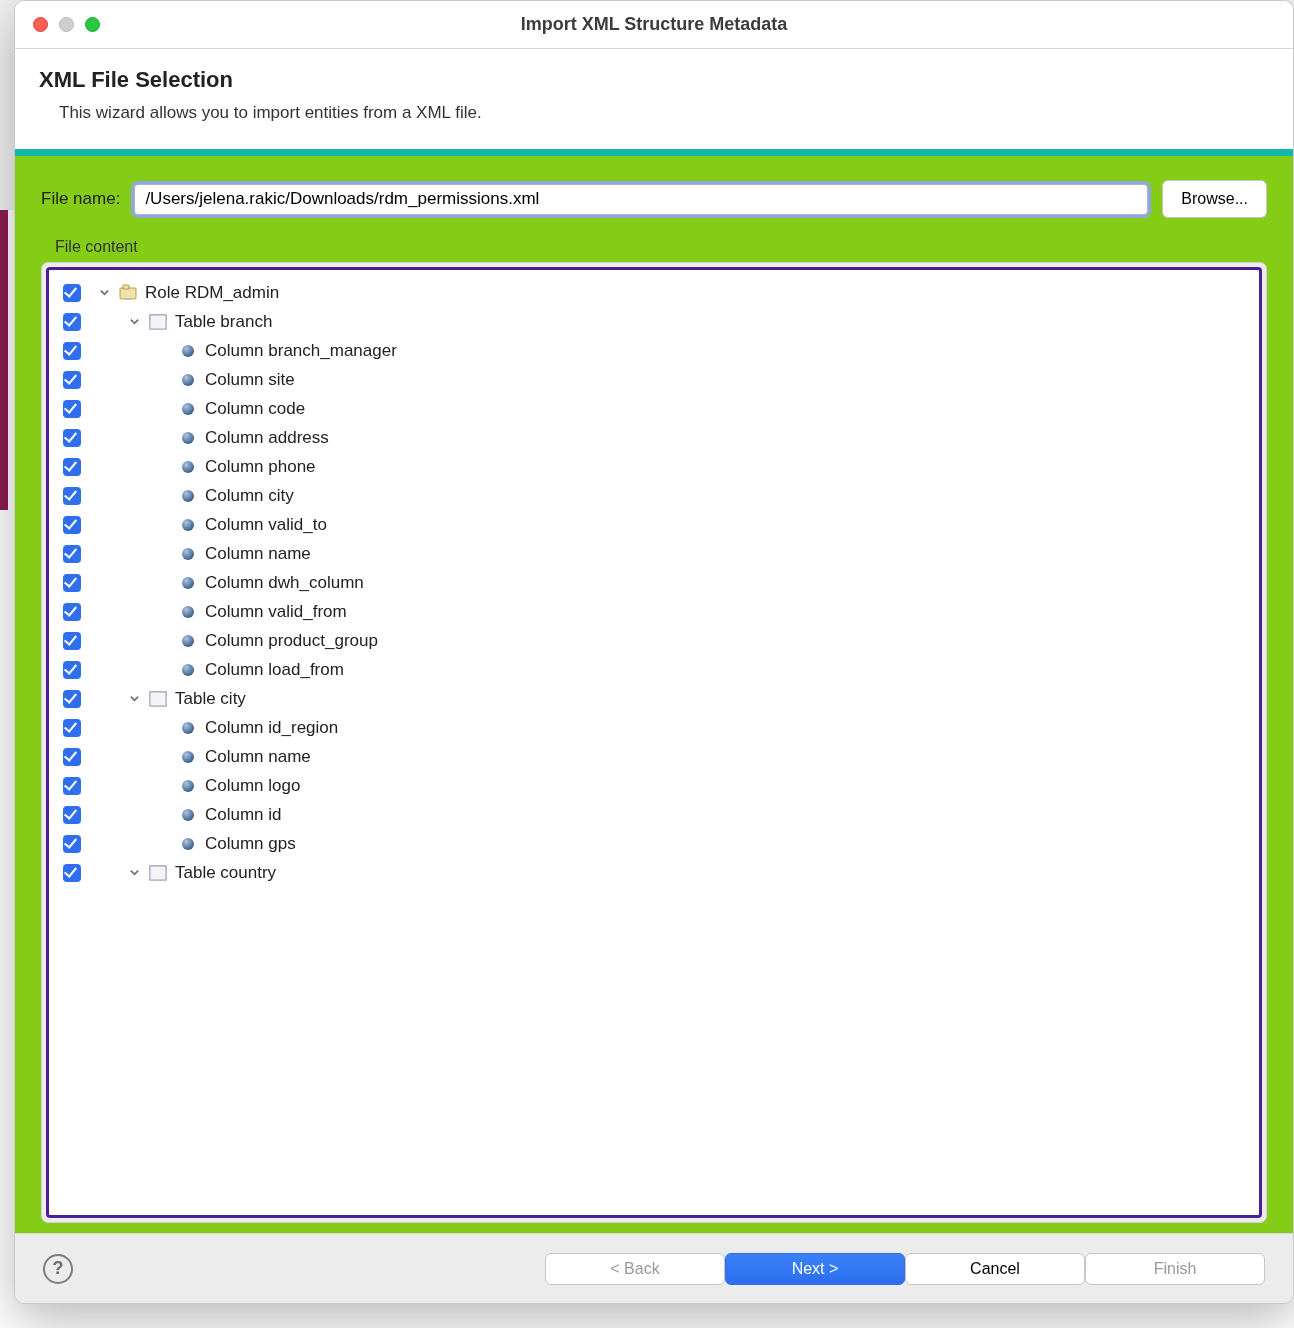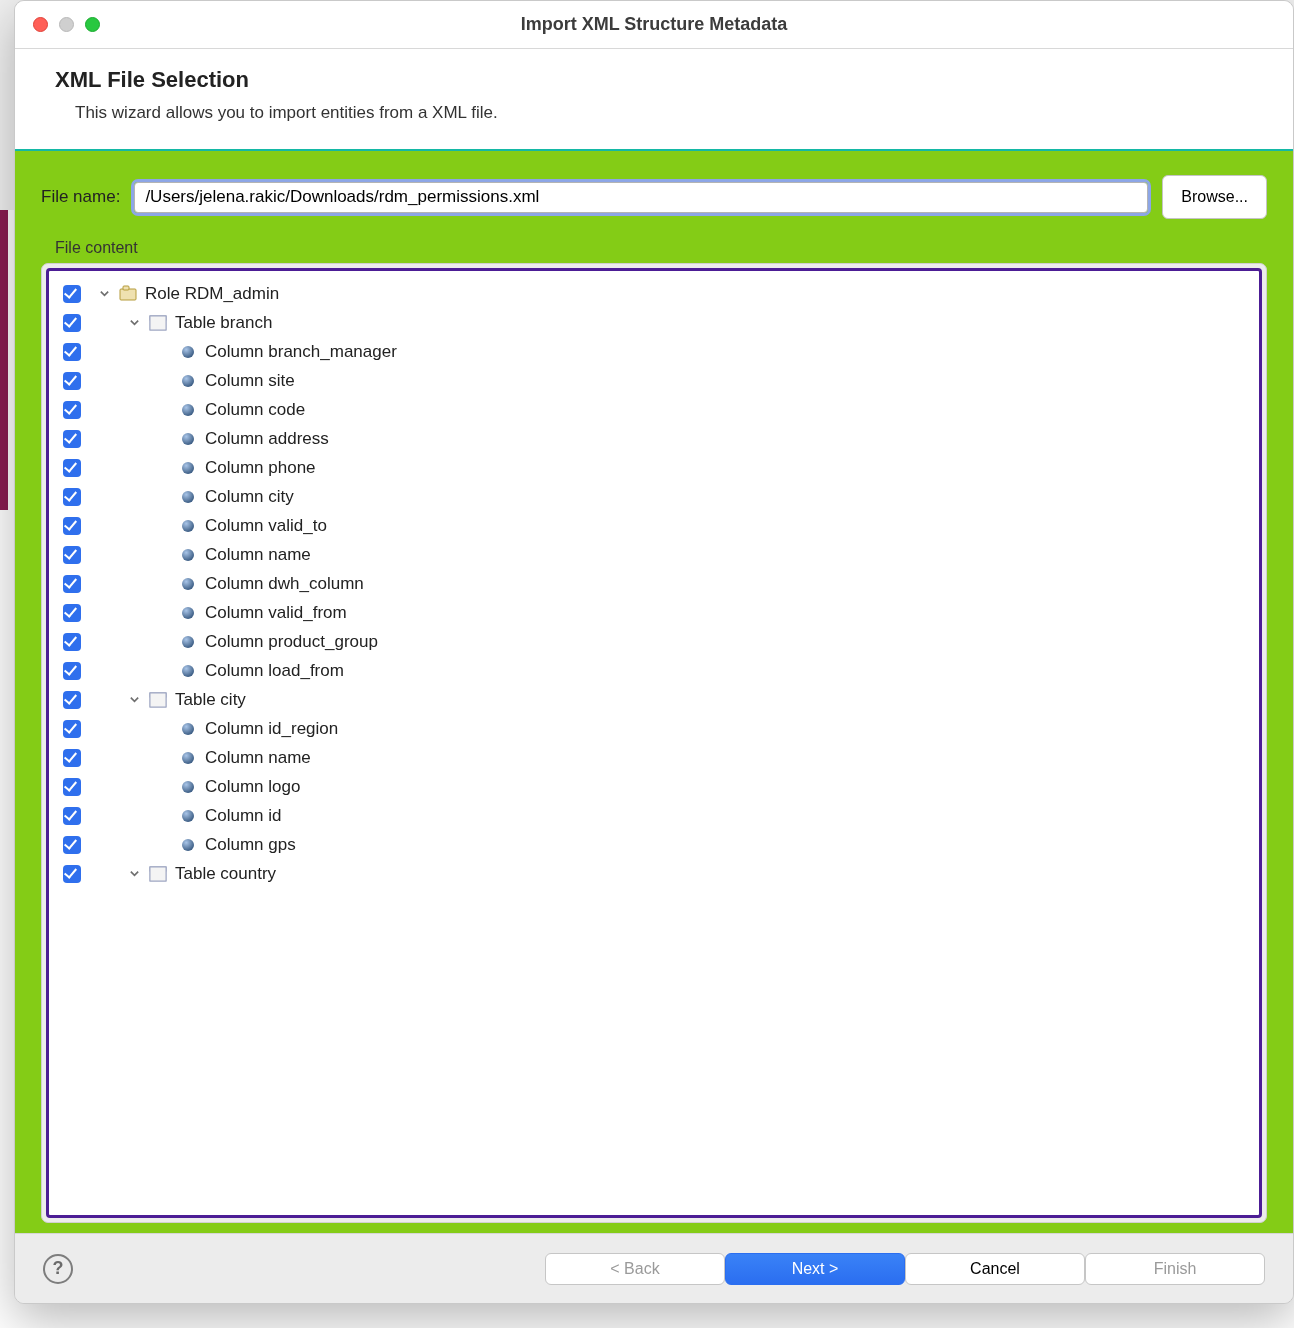--- a/index.html
+++ b/index.html
@@ -35,22 +35,22 @@
   }
   .traffic { position: absolute; left: 18px; top: 16px; display: flex; gap: 11px; }
   .tl { width: 15px; height: 15px; border-radius: 50%; }
   .tl.red { background:#ff5f57; border:1px solid #e14239; }
   .tl.yel { background:#cfcfcf; border:1px solid #b9b9b9; }
   .tl.grn { background:#28c840; border:1px solid #1aab2e; }
   .titlebar .title { flex:1; text-align:center; font-weight:600; font-size: 18px; color:#3c3c3c; }
 
   .wizard-head {
     background:#ffffff;
-    padding: 18px 26px 26px 40px;
-    border-bottom: 2px solid #14b8a6;
+    padding: 18px 26px 26px 24px;
+    border-bottom: 7px solid #14b8a6;
   }
   .wizard-head h1 { margin:0 0 10px 0; font-size: 22px; font-weight: 700; color:#222; }
   .wizard-head p { margin:0 0 0 20px; font-size: 17px; color:#333; }
 
   .body {
     flex:1;
     padding: 24px 26px 10px 26px;
     background:#84cc16;
     display:flex; flex-direction:column;
     min-height:0;
@@ -63,21 +63,21 @@
     height:31px;
     padding: 4px 10px;
     font-size:17px;
     background:#ffffff;
     border:1px solid #b4b4b4;
     border-radius:4px;
     outline: 3px solid #8da6e6;
     outline-offset: 0;
   }
   .btn {
-    height:44px;
+    height:38px;
     padding: 4px 18px;
     font-size:16px;
     background:#ffffff;
     border:1px solid #c4c4c4;
     border-radius:6px;
     cursor:pointer;
   }
 
   .section-lbl { font-size:16px; color:#333; margin: 0 0 6px 14px; }
 

